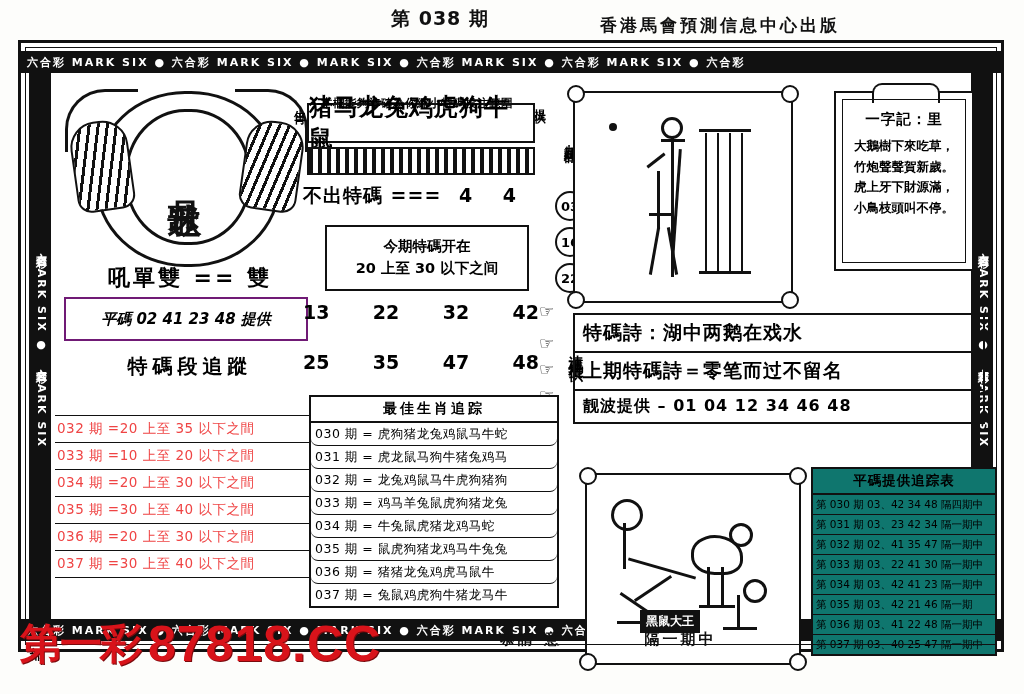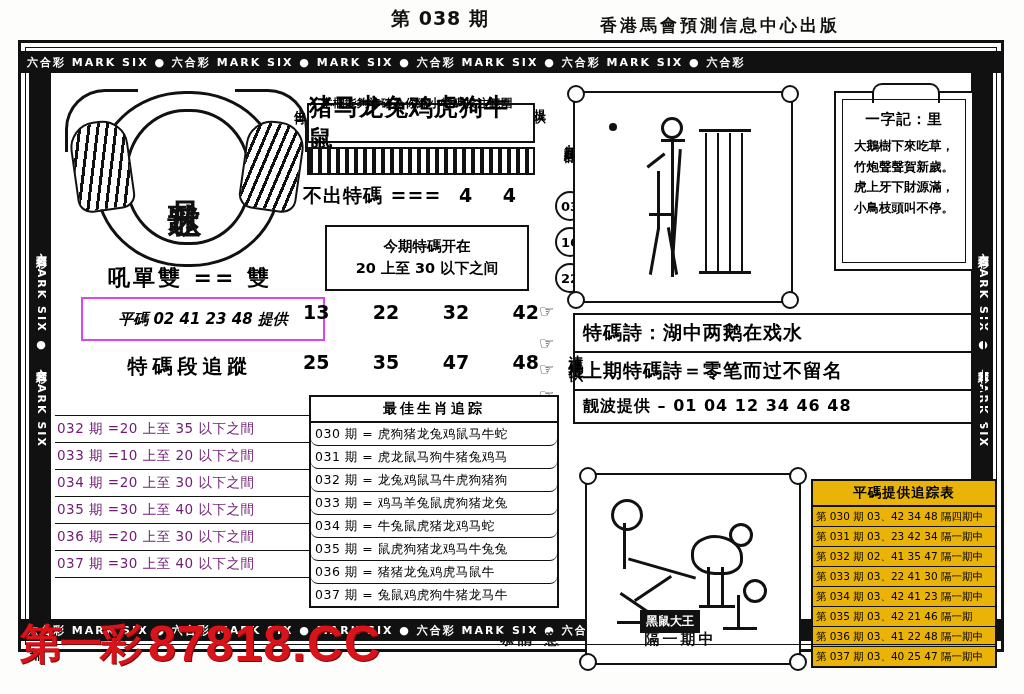--- a/index.html
+++ b/index.html
@@ -100,34 +100,34 @@
     border-radius:40px 0 0 0;
   }
   .vine.tl{left:0px;top:2px;}
   .vine.tr{left:170px;top:2px;transform:scaleX(-1);}
 
   .ldl{
     position:absolute;left:10px;top:188px;width:250px;
     text-align:center;font-size:22px;font-weight:bold;letter-spacing:3px;
   }
   .pingma{
-    position:absolute;left:26px;top:222px;width:240px;height:40px;
-    border:2px solid #d946ef;
+    position:absolute;left:9px;top:222px;width:240px;height:40px;
+    border:2px solid #701a75;
     display:flex;align-items:center;justify-content:center;
     font-size:15px;font-weight:bold;font-style:italic;
   }
   .tmdzz{
     position:absolute;left:10px;top:278px;width:250px;
     text-align:center;font-size:20px;font-weight:bold;letter-spacing:5px;
   }
   .hist-list{
     position:absolute;left:0px;top:340px;width:262px;
   }
   .hist-row{
-    font-size:13.5px;color:#701a75;
+    font-size:13.5px;color:#ef4444;
     padding:4px 0 4px 2px;
     border-bottom:1px solid #111;
     letter-spacing:0.5px;
     white-space:nowrap;
   }
   .hist-row:first-child{border-top:1px solid #111;}
 
   
   .cl{
     position:absolute;left:238px;top:6px;width:248px;margin-top:15px;
@@ -242,22 +242,22 @@
   .poem{
     border:2px solid #111;border-bottom:none;
     padding:5px 8px;font-size:19px;font-weight:bold;
     letter-spacing:1px;white-space:nowrap;
   }
   .poem:last-child{border-bottom:2px solid #111;}
   .poem.small{font-size:16px;}
 
   .photo2{left:530px;top:398px;width:212px;height:188px;}
   .ptable{
-    position:absolute;left:756px;top:404px;width:182px;
-    border:2px solid #111;background:#eab308;
+    position:absolute;left:756px;top:392px;width:182px;
+    border:2px solid #111;background:#0f766e;
   }
   .ptable-title{
     text-align:center;font-size:13.5px;font-weight:bold;
     padding:3px 0;border-bottom:2px solid #111;letter-spacing:1px;
   }
   .ptable-row{
     font-size:10.5px;padding:2.5px 3px;
     border-bottom:1px solid #111;white-space:nowrap;
   }
   .ptable-row:last-child{border-bottom:none;}

